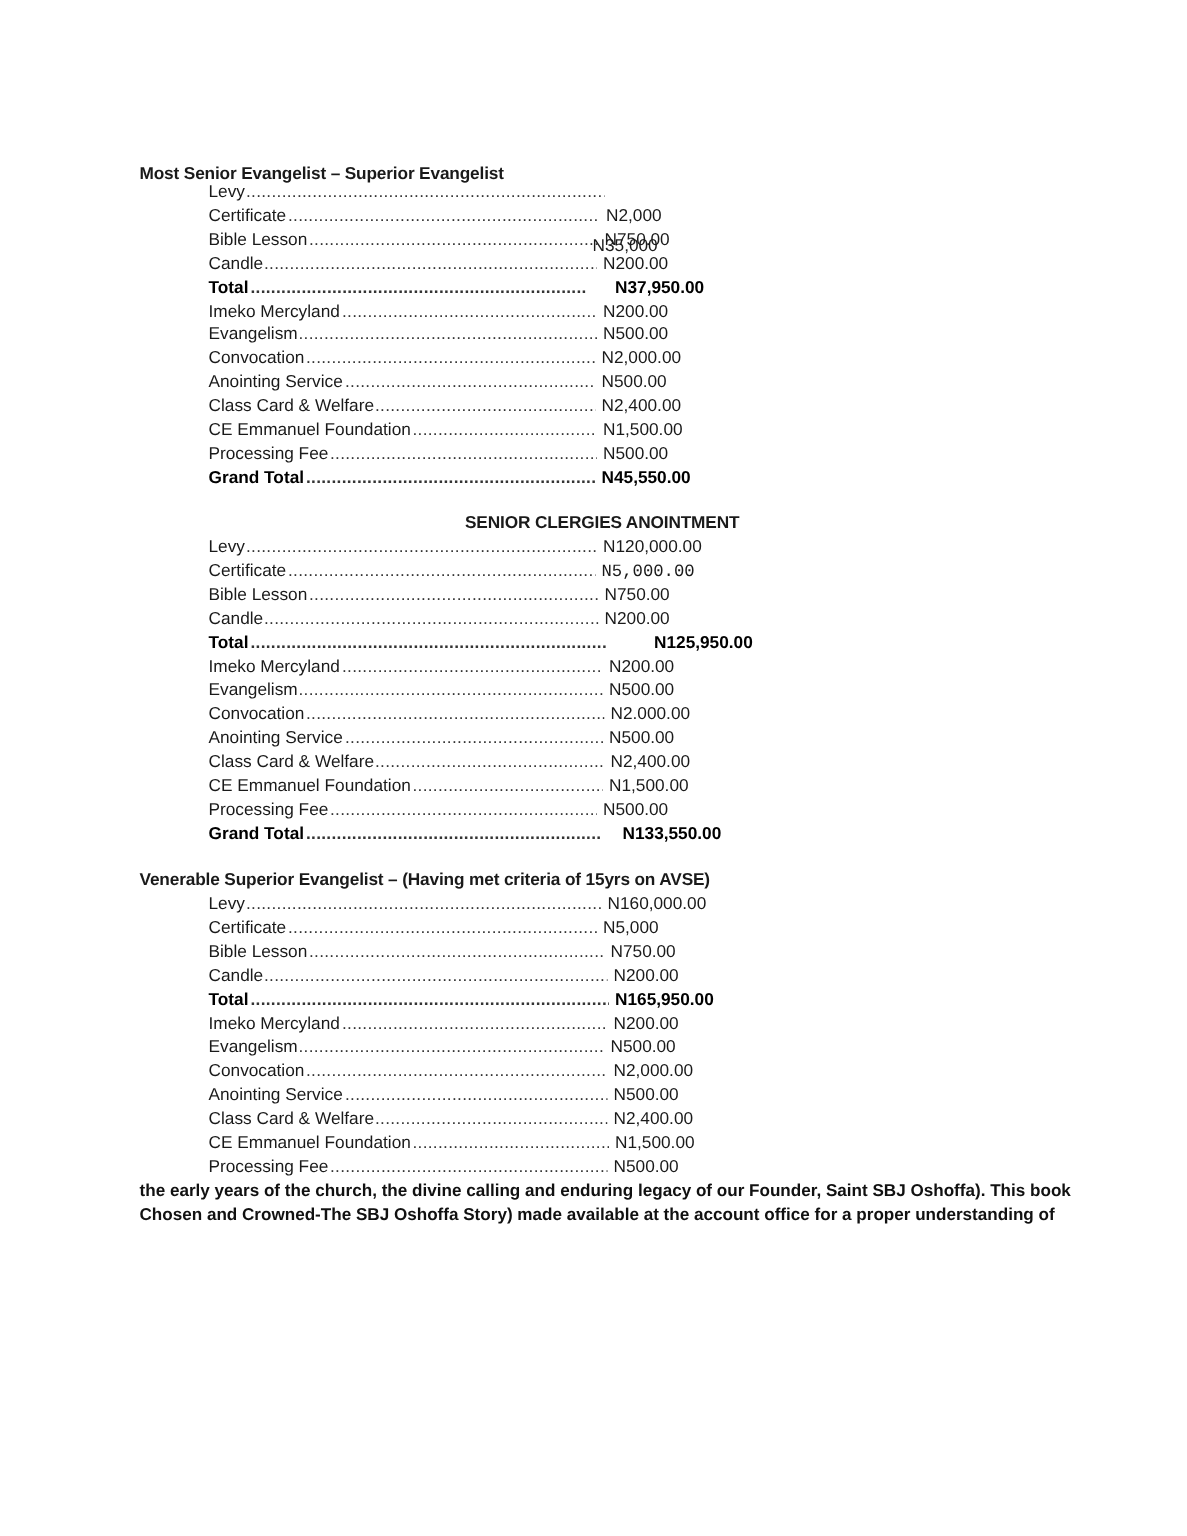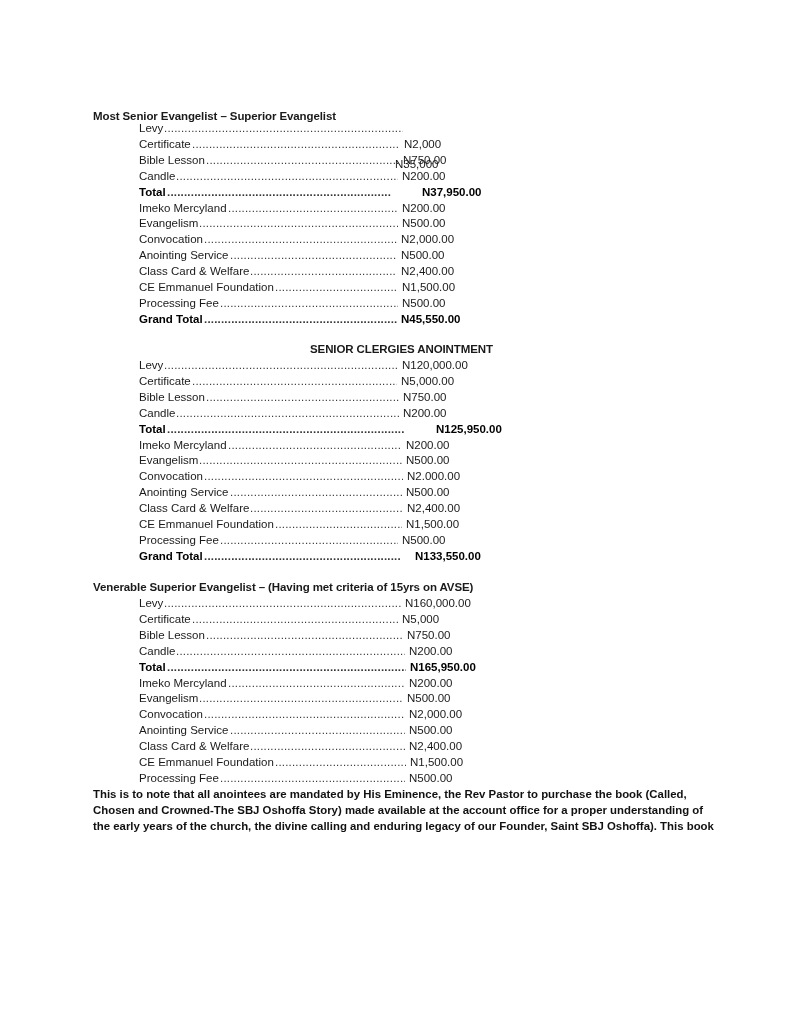--- a/index.html
+++ b/index.html
@@ -35,21 +35,21 @@
       <span class="val" style="left: 264px;">N750.00</span>
     </div>
     <div class="row" style="top: 169.7px; width: 340px;">
       <span class="lbl">Candle</span>
       <span class="dots" style="left: 37px; width: 222px;">........................................................................................................................................................................................................</span>
       <span class="val" style="left: 263px;">N200.00</span>
     </div>
     <div class="row bold" style="top: 185.6px; width: 340px;">
       <span class="lbl">Total</span>
       <span class="dots" style="left: 28px; width: 224px;">........................................................................................................................................................................................................</span>
-      <span class="val" style="left: 256px; padding-left: 27px;">N37,950.00</span>
+      <span class="val" style="left: 244px; padding-left: 27px;">N37,950.00</span>
     </div>
     <div class="row" style="top: 201.5px; width: 340px;">
       <span class="lbl">Imeko Mercyland</span>
       <span class="dots" style="left: 89px; width: 170px;">........................................................................................................................................................................................................</span>
       <span class="val" style="left: 263px;">N200.00</span>
     </div>
     <div class="row" style="top: 217.4px; width: 340px;">
       <span class="lbl">Evangelism</span>
       <span class="dots" style="left: 60px; width: 199px;">........................................................................................................................................................................................................</span>
       <span class="val" style="left: 263px;">N500.00</span>
@@ -89,21 +89,21 @@
 <div class="h" style="left:310px; top:343px;">SENIOR CLERGIES ANOINTMENT</div>
 <div id="s1">
     <div class="row" style="top: 359px; width: 340px;">
       <span class="lbl">Levy</span>
       <span class="dots" style="left: 25px; width: 234px;">........................................................................................................................................................................................................</span>
       <span class="val" style="left: 263px;">N120,000.00</span>
     </div>
     <div class="row" style="top: 374.9px; width: 340px;">
       <span class="lbl">Certificate</span>
       <span class="dots" style="left: 53px; width: 205px;">........................................................................................................................................................................................................</span>
-      <span class="val" style="left: 262px;">N5,000.00</span>
+      <span class="val" style="left: 262px; font-family: Liberation Mono, monospace;">N5,000.00</span>
     </div>
     <div class="row" style="top: 390.8px; width: 340px;">
       <span class="lbl">Bible Lesson</span>
       <span class="dots" style="left: 67px; width: 193px;">........................................................................................................................................................................................................</span>
       <span class="val" style="left: 264px;">N750.00</span>
     </div>
     <div class="row" style="top: 406.7px; width: 340px;">
       <span class="lbl">Candle</span>
       <span class="dots" style="left: 37px; width: 223px;">........................................................................................................................................................................................................</span>
       <span class="val" style="left: 264px;">N200.00</span>
@@ -213,16 +213,15 @@
       <span class="val" style="left: 271px;">N1,500.00</span>
     </div>
     <div class="row" style="top: 771.9px; width: 340px;">
       <span class="lbl">Processing Fee</span>
       <span class="dots" style="left: 81px; width: 185px;">........................................................................................................................................................................................................</span>
       <span class="val" style="left: 270px;">N500.00</span>
     </div>
   </div>
 
 <div class="para" style="top:786px;">
-  <span>This is to note that all anointees are mandated by His Eminence, the Rev Pastor to purchase the book (Called,</span>
+  <span>the early years of the church, the divine calling and enduring legacy of our Founder, Saint SBJ Oshoffa). This book</span>
   <span>Chosen and Crowned-The SBJ Oshoffa Story) made available at the account office for a proper understanding of</span>
-  <span>the early years of the church, the divine calling and enduring legacy of our Founder, Saint SBJ Oshoffa). This book</span>
 </div>
 
 </body></html>

